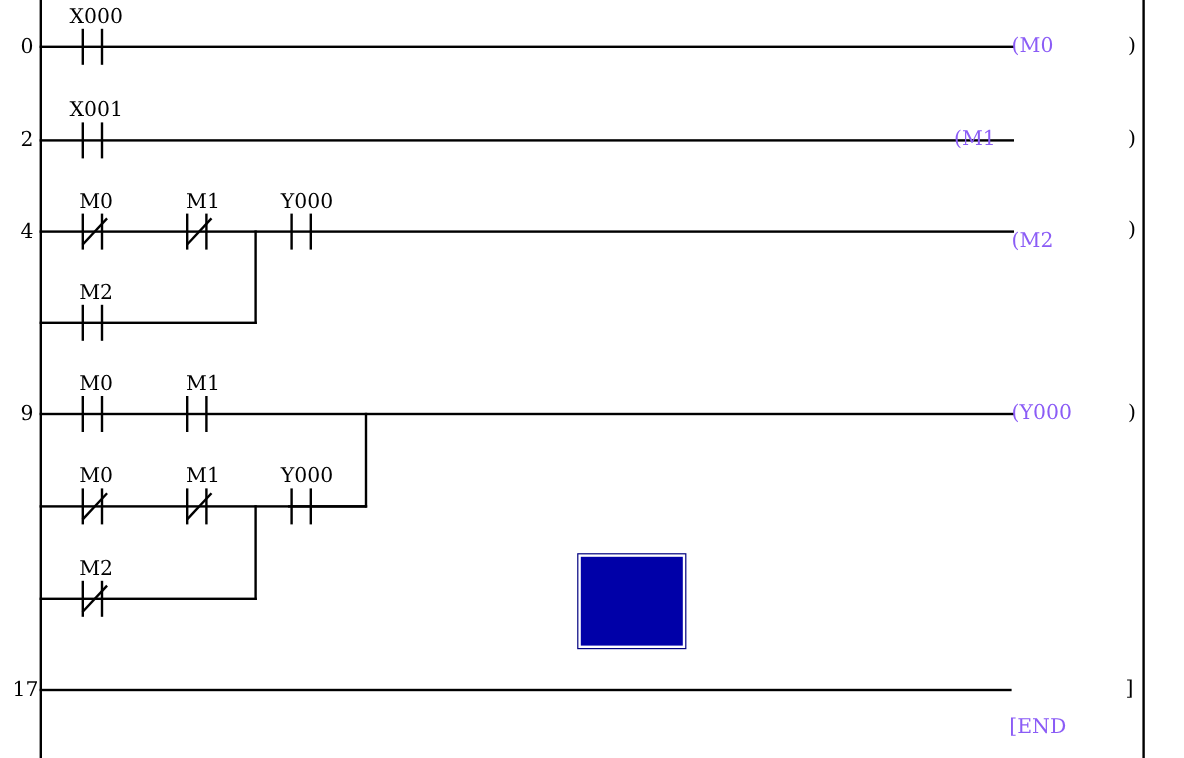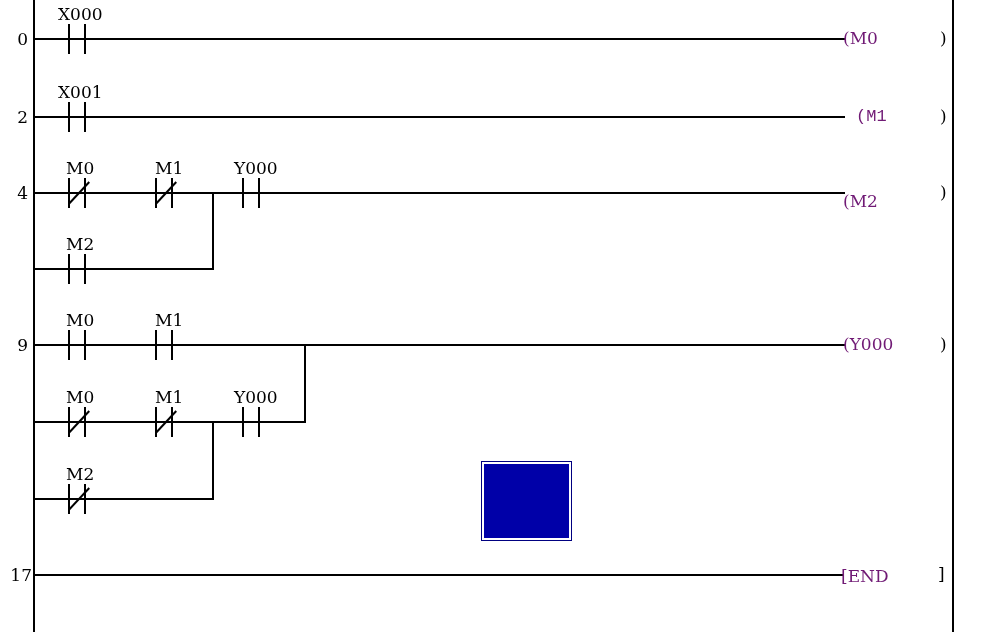--- a/index.html
+++ b/index.html
@@ -84,21 +84,21 @@
     width: 28px;
     white-space: nowrap;
   }
 
   
   .coil-text {
     position: absolute;
     font-family: "DejaVu Serif", serif;
     font-size: 17px;
     line-height: 17px;
-    color: #701a75;
+    color: #8b5cf6;
     white-space: nowrap;
   }
   .coil-close {
     position: absolute;
     font-family: "DejaVu Serif", serif;
     font-size: 17px;
     line-height: 17px;
     color: #000000;
     white-space: nowrap;
   }
@@ -142,21 +142,21 @@
   <div class="step-num" style="left:0px; top:109px;">2</div>
 
   <div class="wire-h" style="left:33px; top:116px; width:812px;"></div>
 
   <div class="dev-label" style="left:58px; top:84px;">X001</div>
   <div class="contact" style="left:66px; top:102px;">
     <div class="bar bar-left"></div>
     <div class="bar bar-right"></div>
   </div>
 
-  <div class="coil-text" style="left:856px; top:108px;font-family:Liberation Mono, monospace;">(M1</div>
+  <div class="coil-text" style="left:795px; top:108px;">(M1</div>
   <div class="coil-close" style="left:940px; top:108px;">)</div>
 
   <div class="step-num" style="left:0px; top:185px;">4</div>
 
   <div class="wire-h" style="left:33px; top:192px; width:812px;"></div>
 
   <div class="dev-label" style="left:66px; top:160px;">M0</div>
   <div class="contact" style="left:66px; top:178px;">
     <div class="bar bar-left"></div>
     <div class="bar bar-right"></div>
@@ -242,16 +242,16 @@
   <div class="coil-close" style="left:940px; top:336px;">)</div>
 
   <div class="cursor-block" style="left:481px; top:461px; width:91px; height:80px;">
     <div class="inner"></div>
   </div>
 
   <div class="step-num" style="left:4px; top:567px;">17</div>
 
   <div class="wire-h" style="left:33px; top:574px; width:810px;"></div>
 
-  <div class="coil-text" style="left:841px; top:568px;">[END</div>
+  <div class="coil-text" style="left:841px; top:598px;">[END</div>
   <div class="coil-close" style="left:938px; top:566px;">]</div>
 
 </div>
 
 </body></html>

